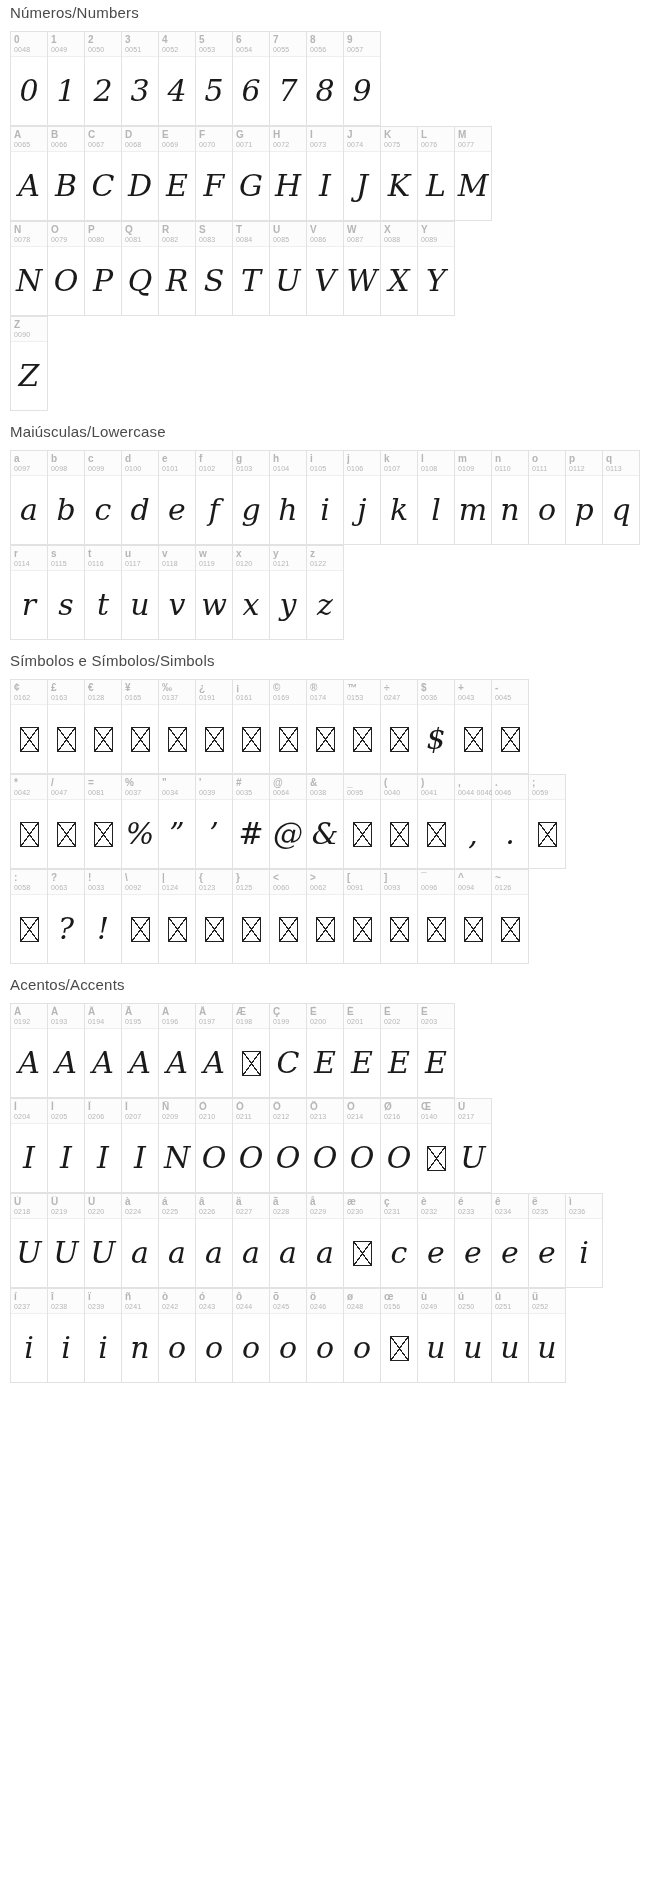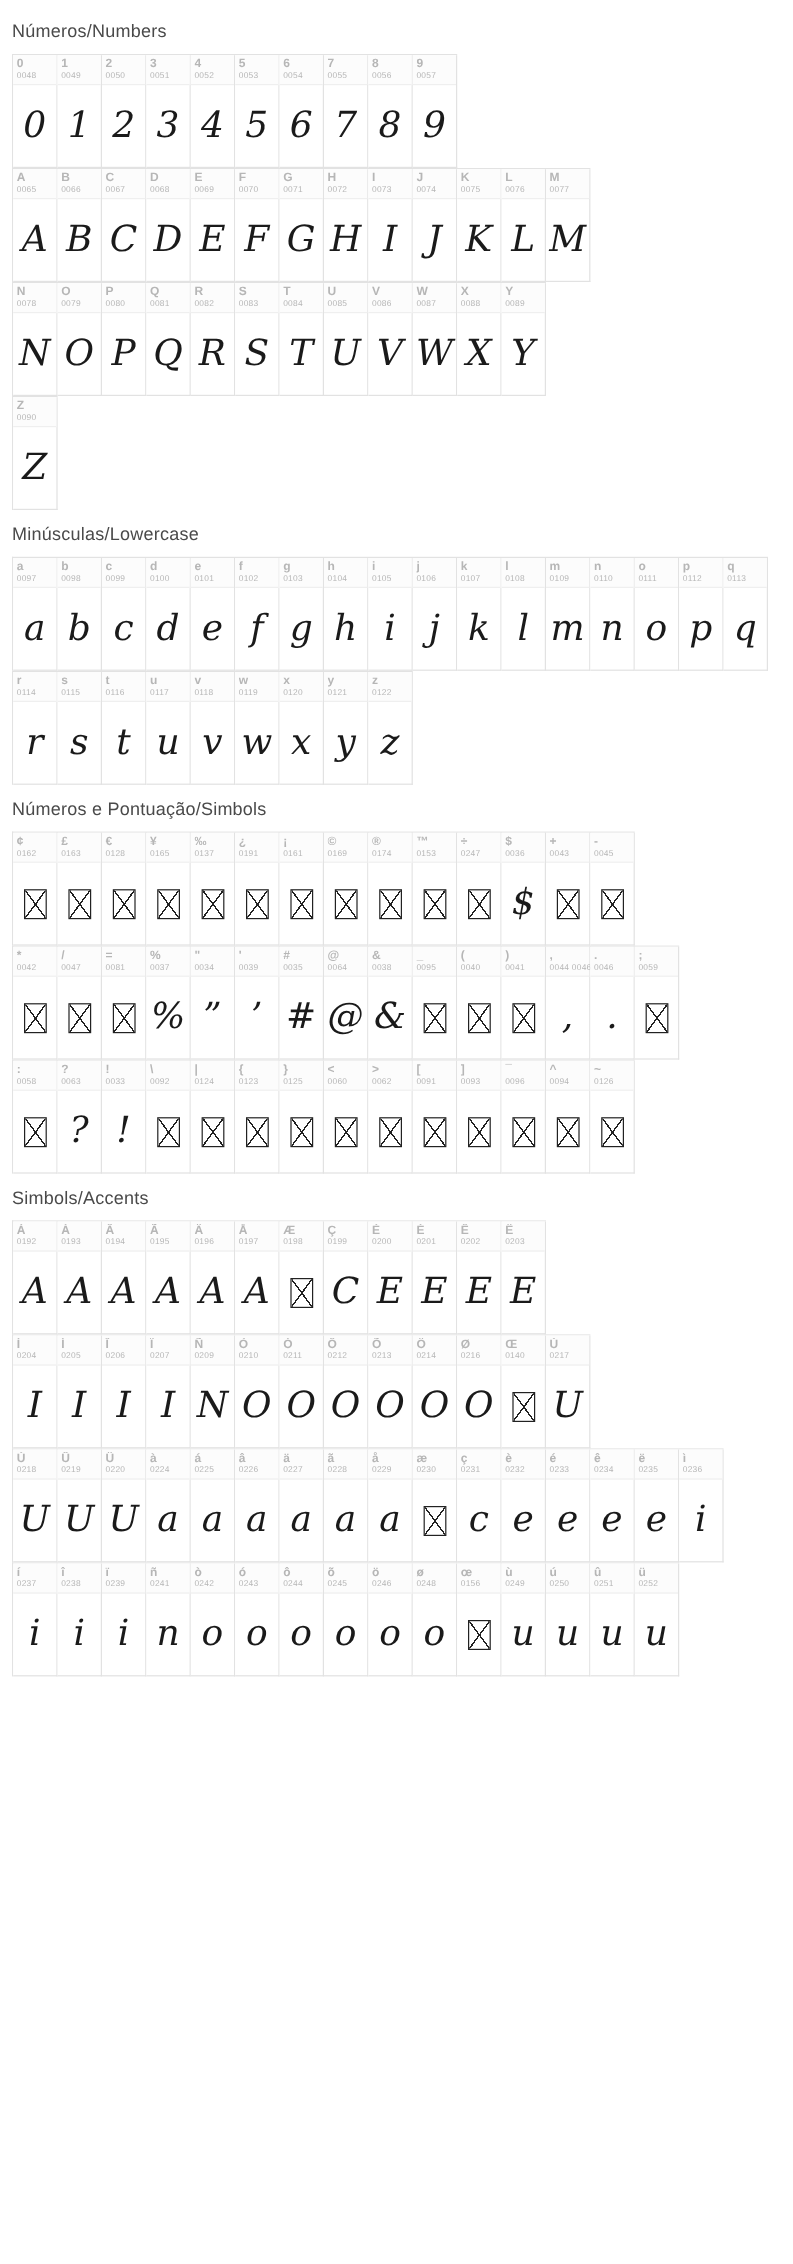--- a/index.html
+++ b/index.html
@@ -20,21 +20,21 @@
   }
   .section-title {
     font-size: 15px;
     color: #4a4a4a;
     font-weight: normal;
     margin: 0;
     padding: 12px 0 10px 10px;
     letter-spacing: 0.2px;
   }
   .first-title {
-    padding-top: 18px;
+    padding-top: 4px;
   }
   .grid {
     display: flex;
     flex-wrap: wrap;
     margin-left: 10px;
     border-left: 1px solid #e2e2e2;
     border-top: 1px solid #e2e2e2;
     width: fit-content;
     background: #fff;
   }
@@ -366,21 +366,21 @@
       </div>
       <div class="grid">
         <div class="cell">
           <div class="head">
             <div class="ch">Z</div>
             <div class="code">0090</div>
           </div>
           <div class="glyph">Z</div>
         </div>
       </div>
-      <div class="section-title">Minúsculas/Lowercase</div>
+      <div class="section-title">Maiúsculas/Lowercase</div>
       <div class="grid">
         <div class="cell">
           <div class="head">
             <div class="ch">a</div>
             <div class="code">0097</div>
           </div>
           <div class="glyph">a</div>
         </div>
         <div class="cell">
           <div class="head">
@@ -553,21 +553,21 @@
           <div class="glyph">y</div>
         </div>
         <div class="cell">
           <div class="head">
             <div class="ch">z</div>
             <div class="code">0122</div>
           </div>
           <div class="glyph">z</div>
         </div>
       </div>
-      <div class="section-title">Números e Pontuação/Simbols</div>
+      <div class="section-title">Símbolos e Símbolos/Simbols</div>
       <div class="grid">
         <div class="cell">
           <div class="head">
             <div class="ch">¢</div>
             <div class="code">0162</div>
           </div>
           <div class="glyph missing">
             <div class="notdef"></div>
           </div>
         </div>
@@ -925,21 +925,21 @@
         <div class="cell">
           <div class="head">
             <div class="ch">~</div>
             <div class="code">0126</div>
           </div>
           <div class="glyph missing">
             <div class="notdef"></div>
           </div>
         </div>
       </div>
-      <div class="section-title">Simbols/Accents</div>
+      <div class="section-title">Acentos/Accents</div>
       <div class="grid">
         <div class="cell">
           <div class="head">
             <div class="ch">À</div>
             <div class="code">0192</div>
           </div>
           <div class="glyph">A</div>
         </div>
         <div class="cell">
           <div class="head">

